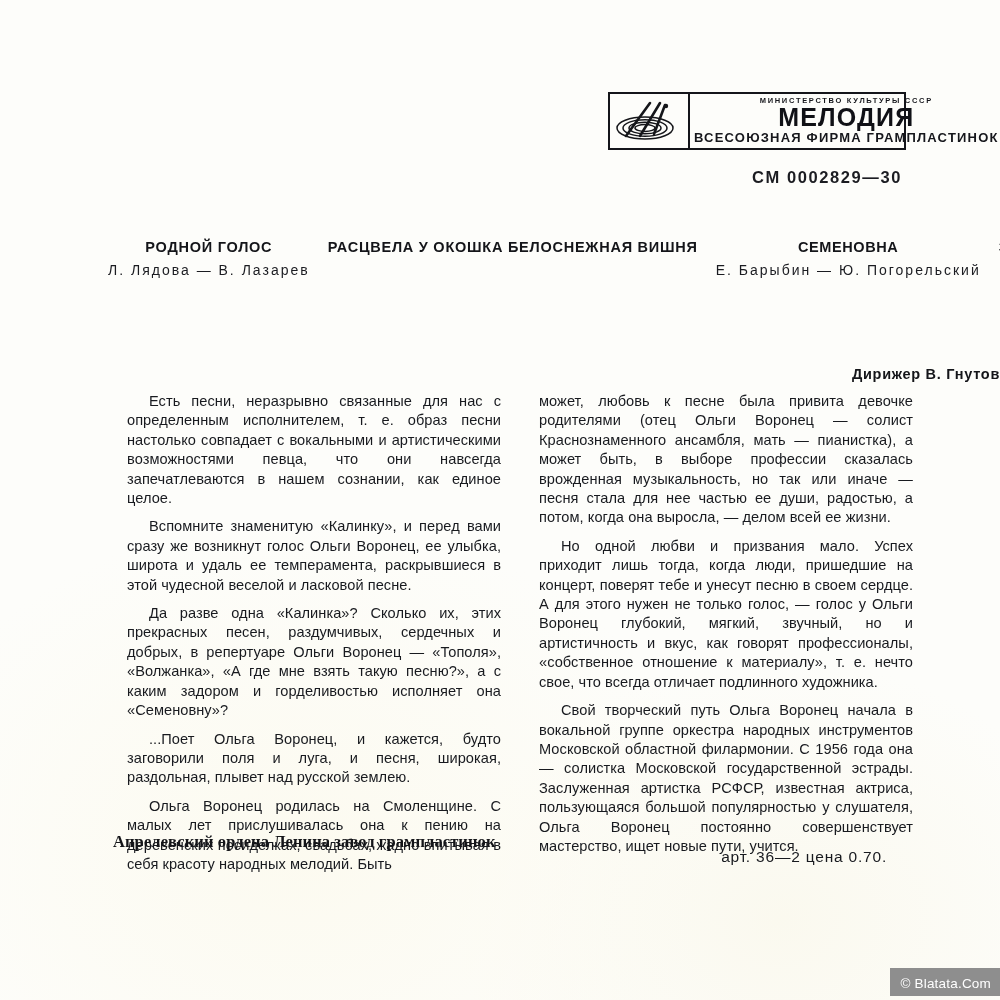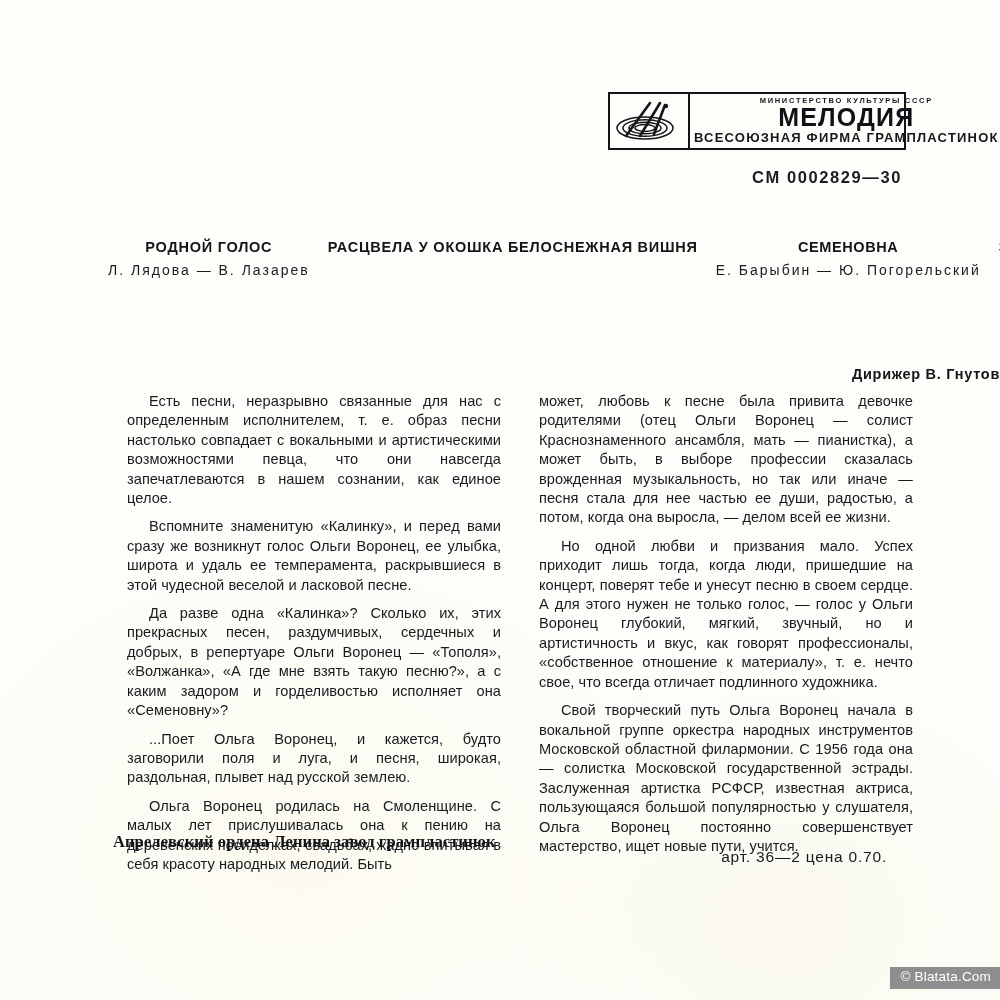--- a/index.html
+++ b/index.html
@@ -209,26 +209,26 @@
     font-size: 15.5px;
     letter-spacing: 0.8px;
     color: #181a1f;
     margin-top: 26px;
   }
 
   
   .watermark {
     position: absolute;
     right: 0;
-    bottom: 11px;
+    bottom: 4px;
     background: #8e8e8e;
     color: #ffffff;
     font-size: 13.5px;
     letter-spacing: 0.2px;
-    padding: 3px 9px 4px 10px;
+    padding: 9px 9px 4px 10px;
     line-height: 1.1;
   }
 </style>
 </head>
 <body>
 
 <div class="sleeve">
 
   <div class="logo-row">
     <div class="logo-box">

